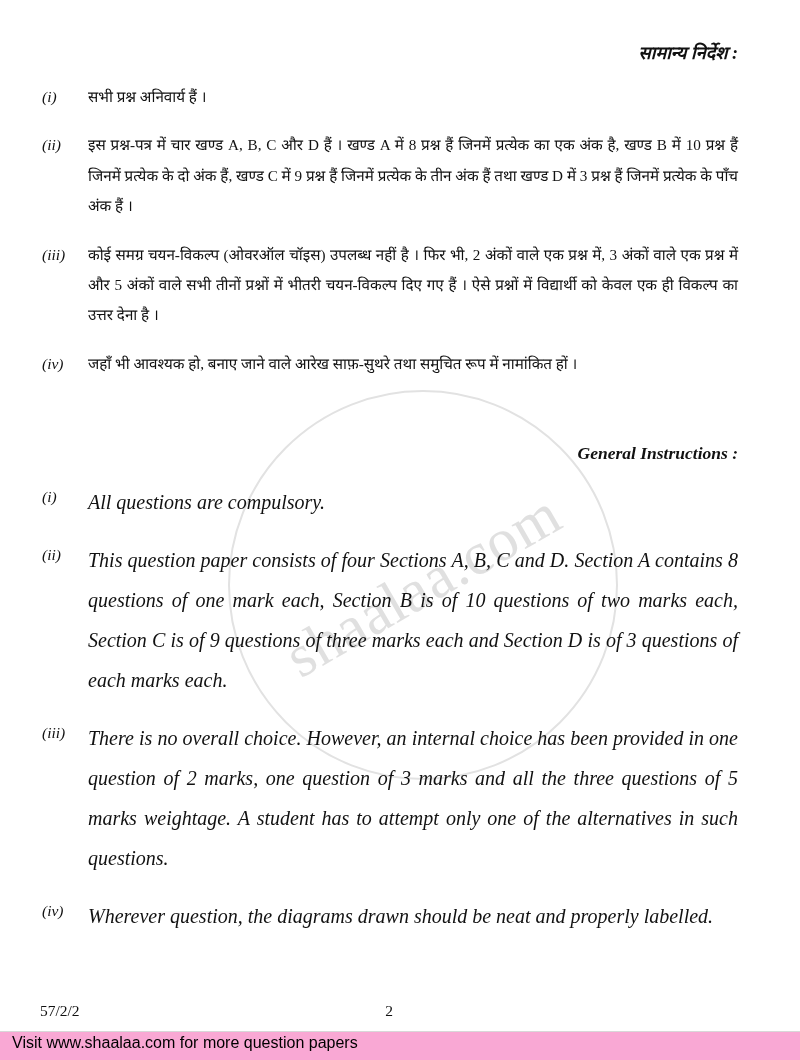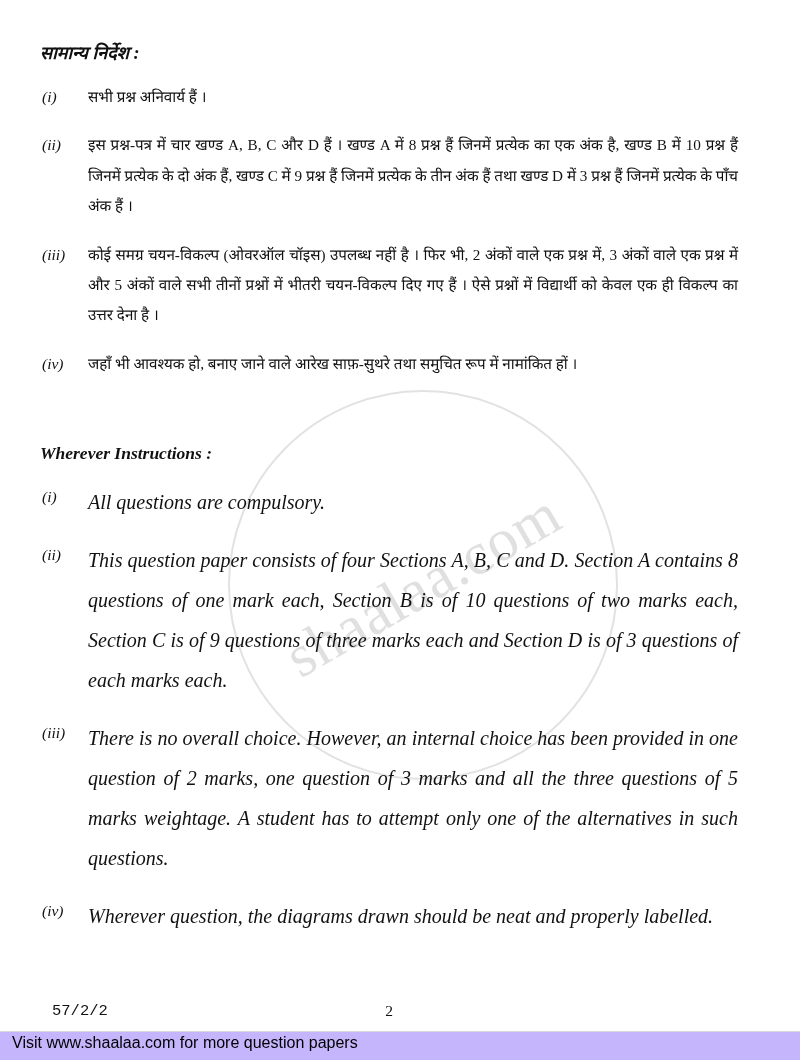--- a/index.html
+++ b/index.html
@@ -58,21 +58,22 @@
   .content {
     position: relative;
     z-index: 2;
     padding: 40px 62px 0 40px;
   }
 
   .section-heading {
     font-style: italic;
     font-weight: bold;
     font-size: 17.5px;
-    margin: 0 0 10px 0;
+    margin: 0 0 10px 12px;
+    text-align: right;
   }
 
   .hi-heading {
     font-family: "Liberation Serif", serif;
     font-weight: bold;
     font-style: italic;
     font-size: 18px;
   }
 
   .item {
@@ -129,40 +130,40 @@
     bottom: 36px;
     z-index: 2;
     padding: 0 62px 0 40px;
   }
   .footer-row {
     position: relative;
     height: 22px;
   }
   .footer-code {
     position: absolute;
-    left: 12px;
+    left: 0;
     top: 0;
     font-size: 15.5px;
-    font-family: Liberation Mono, monospace;
+    font-family: Liberation Serif, serif;
   }
   .footer-page {
     position: absolute;
     left: 50%;
     transform: translateX(-50%);
     top: 0;
     font-size: 15.5px;
   }
 
   .bottom-bar {
     position: absolute;
     left: 0;
     right: 0;
     bottom: 0;
     height: 28px;
-    background: #c4b5fd;
+    background: #f9a8d4;
     z-index: 3;
   }
   .bottom-bar .bb-text {
     position: absolute;
     left: 12px;
     top: 2px;
     font-family: "Liberation Sans", sans-serif;
     font-size: 16px;
     color: #000;
   }
@@ -202,21 +203,21 @@
         <div class="marker">(iii)</div>
         <div class="itext">कोई समग्र चयन-विकल्प (ओवरऑल चॉइस) उपलब्ध नहीं है । फिर भी, <b>2</b> अंकों वाले एक प्रश्न में, <b>3</b> अंकों वाले एक प्रश्न में और <b>5</b> अंकों वाले सभी तीनों प्रश्नों में भीतरी चयन-विकल्प दिए गए हैं । ऐसे प्रश्नों में विद्यार्थी को केवल एक ही विकल्प का उत्तर देना है ।</div>
       </div>
       <div class="item hindi">
         <div class="marker">(iv)</div>
         <div class="itext">जहाँ भी आवश्यक हो, बनाए जाने वाले आरेख साफ़-सुथरे तथा समुचित रूप में नामांकित हों ।</div>
       </div>
     </div>
 
     <div class="eng-block">
-      <div class="section-heading">Wherever Instructions :</div>
+      <div class="section-heading">General Instructions :</div>
 
       <div class="english-list">
         <div class="item english">
           <div class="marker">(i)</div>
           <div class="itext"><b>All</b> questions are compulsory.</div>
         </div>
         <div class="item english">
           <div class="marker">(ii)</div>
           <div class="itext">This question paper consists of four Sections <b>A, B, C</b> and <b>D</b>. Section <b>A</b> contains 8 questions of <b>one</b> mark each, Section B is of <b>10</b> questions of <b>two</b> marks each, Section <b>C</b> is of 9 questions of <b>three</b> marks each and Section <b>D</b> is of 3 questions of <b>each</b> marks each.</div>
         </div>

